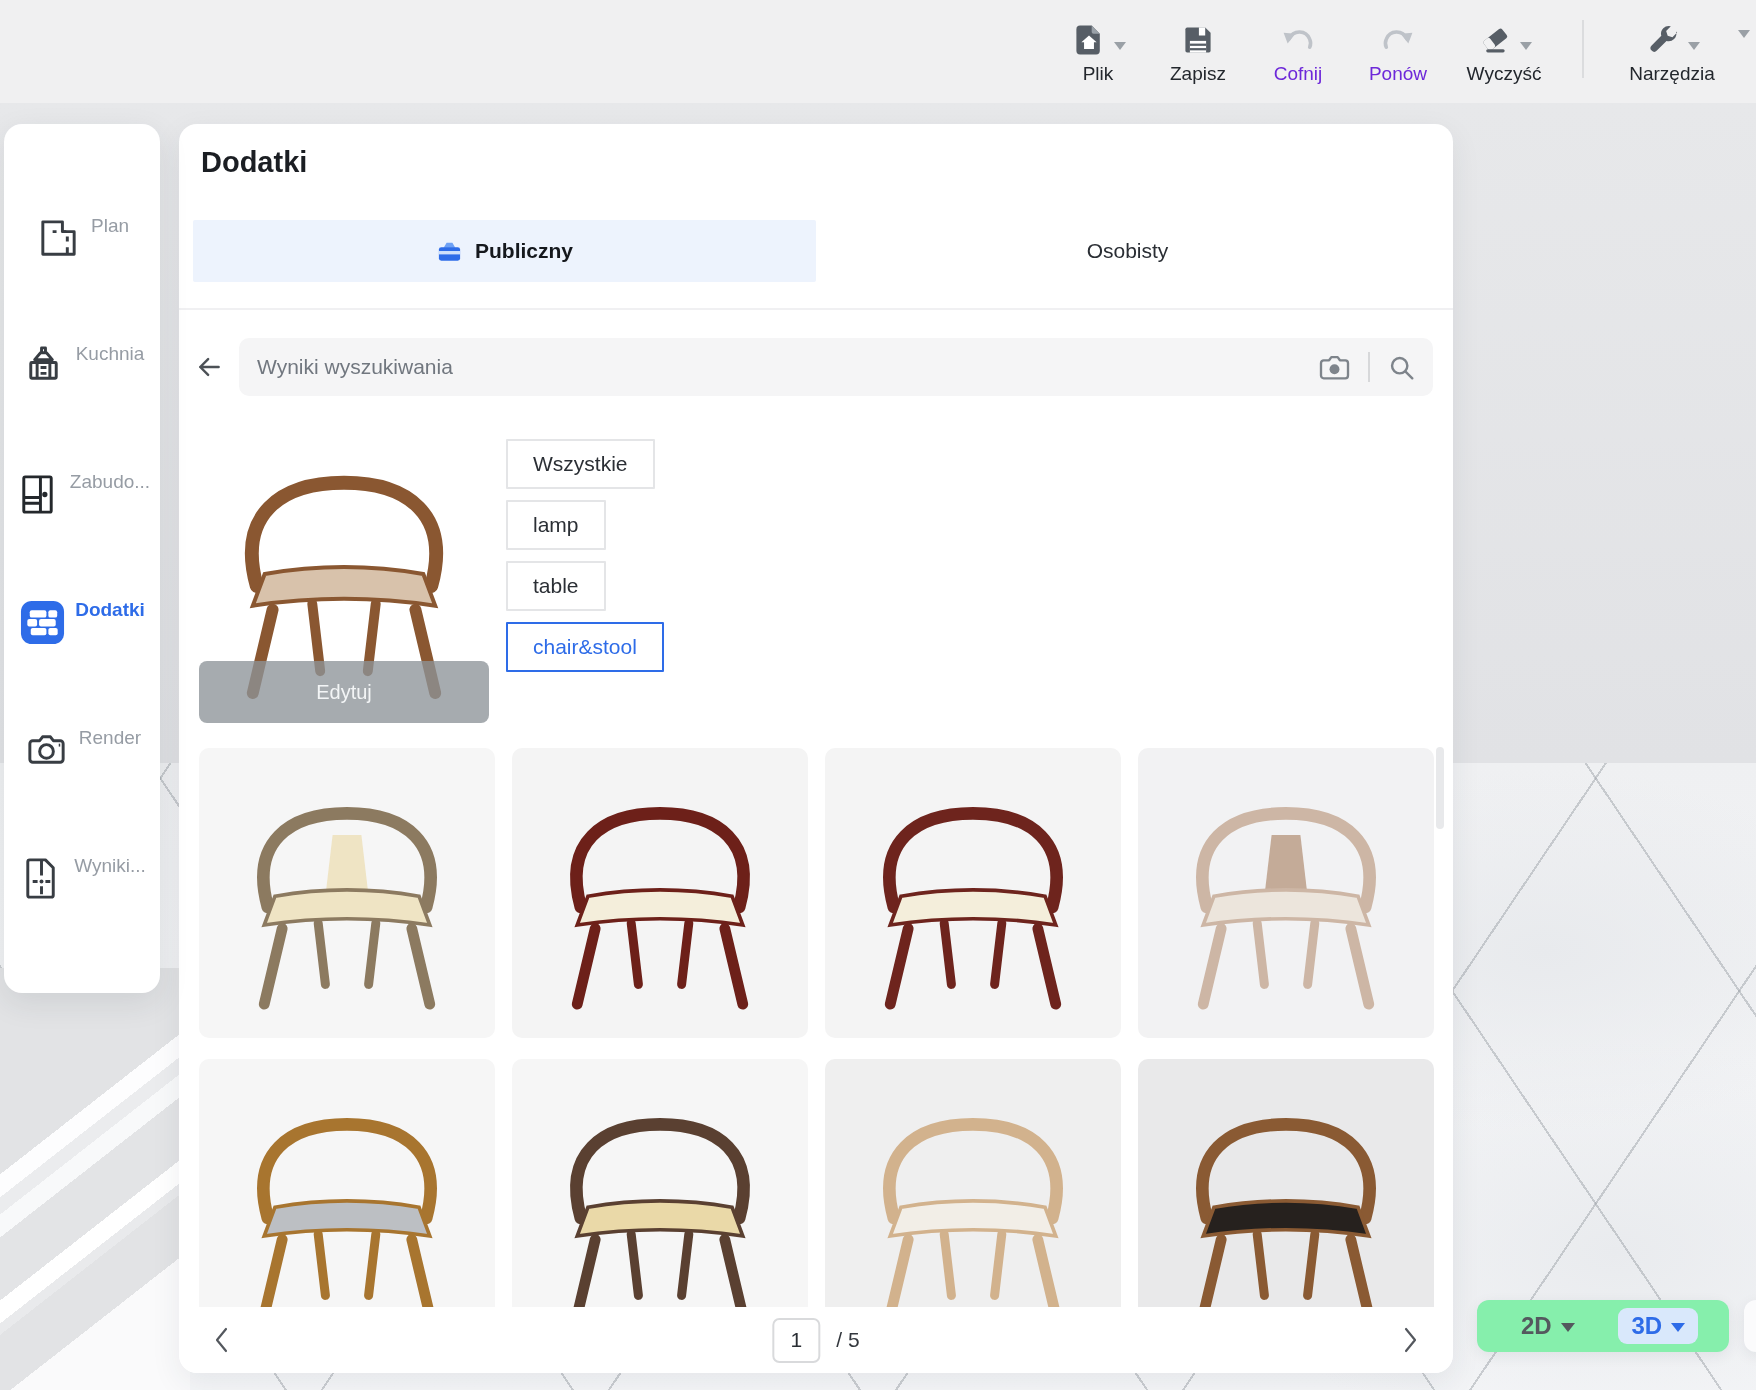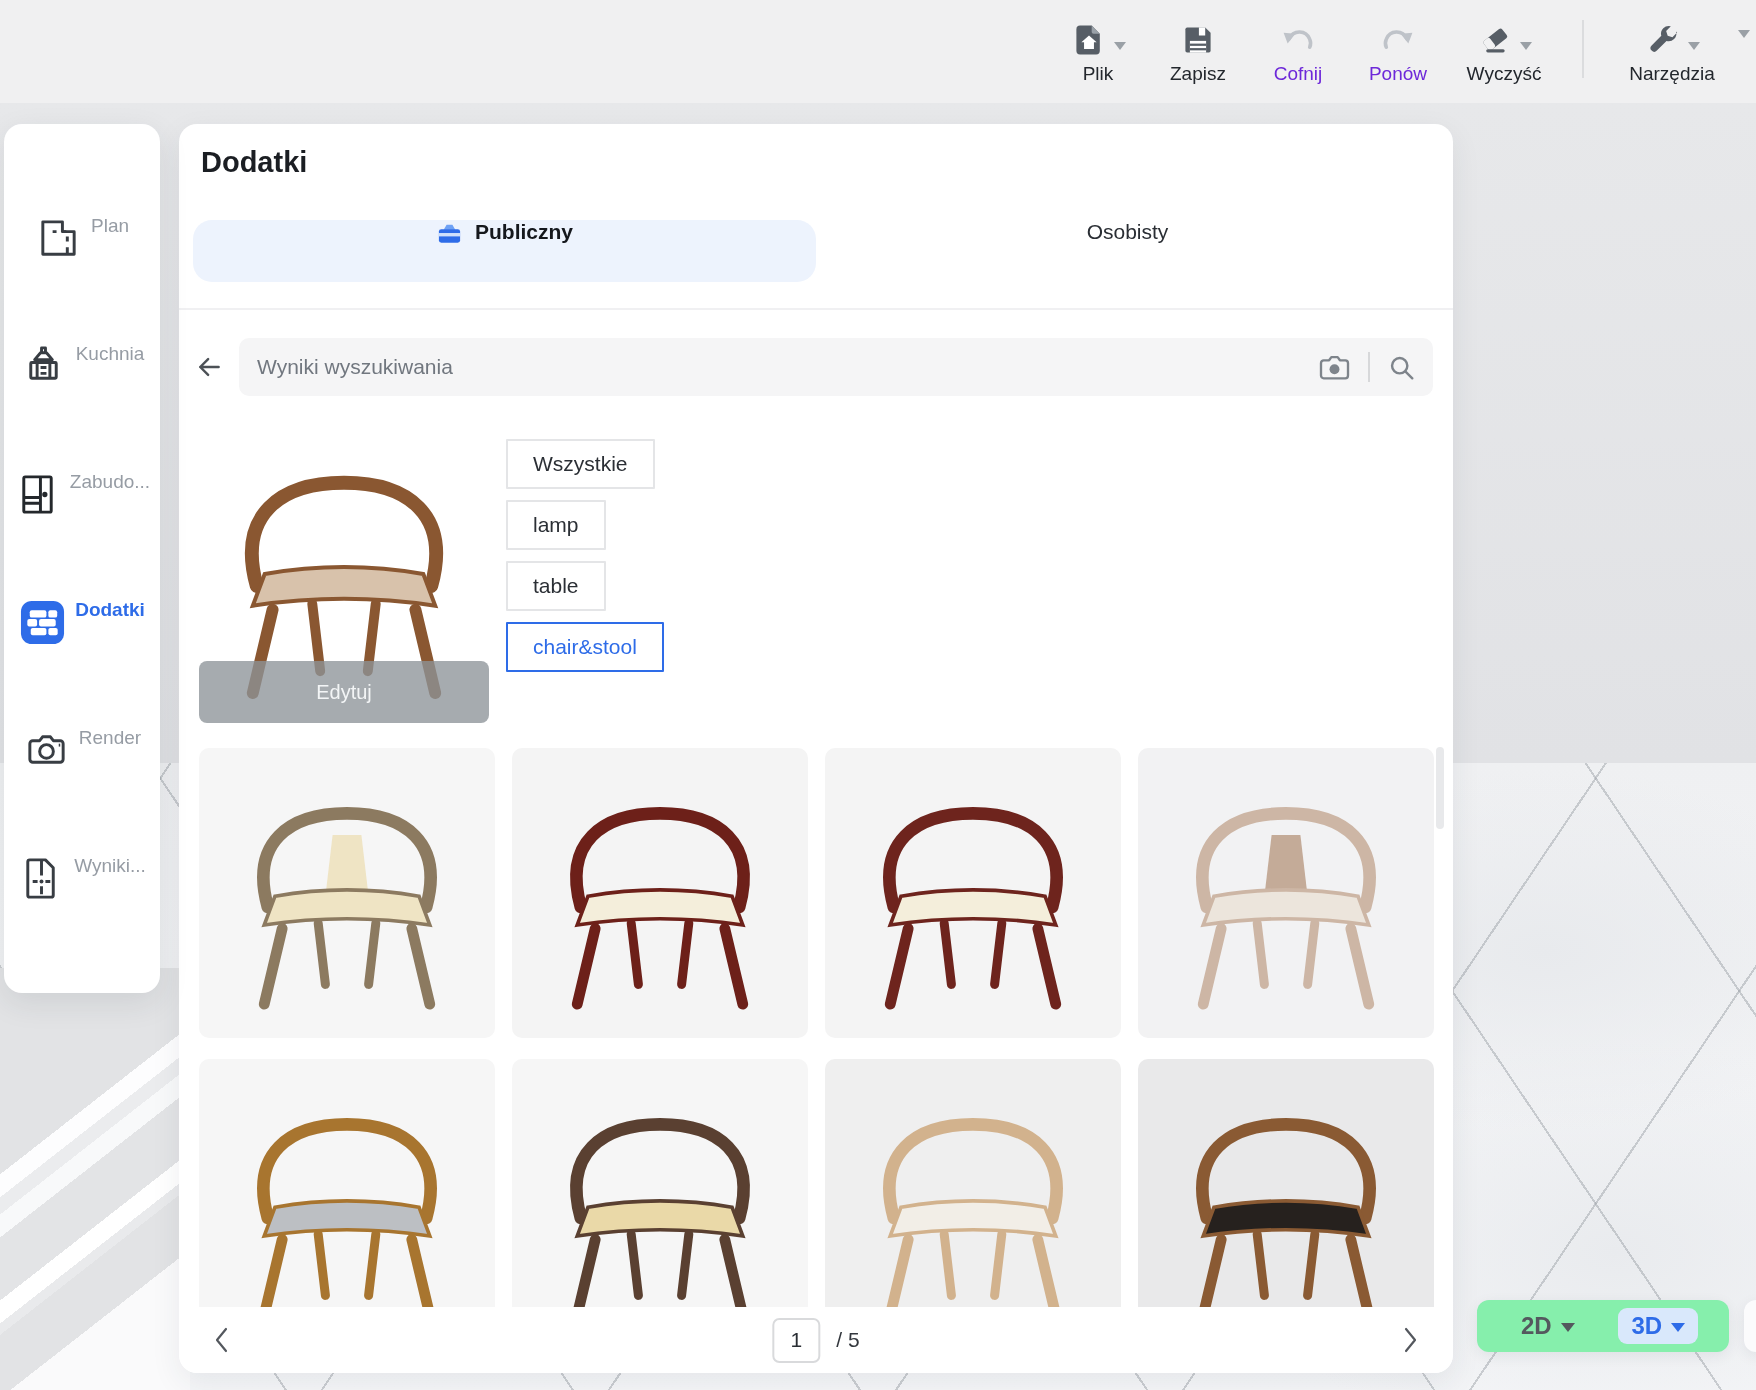--- a/index.html
+++ b/index.html
@@ -48,22 +48,22 @@
     display:flex;flex-direction:column;align-items:center;justify-content:space-evenly;padding:10px 0}
   .side-item{display:flex;align-items:flex-start;gap:9px;cursor:pointer}
   .side-item svg{width:47px;height:47px;display:block}
   .side-item .lbl{font-size:19px;color:#969ca4;white-space:nowrap}
   .side-item.active .lbl{color:var(--accent,#2e6ce8);font-weight:bold}
   
   .panel{position:absolute;left:179px;top:124px;width:1274px;height:1249px;background:#fff;
     border-radius:18px;box-shadow:0 10px 30px rgba(40,50,60,.08);z-index:3;overflow:hidden}
   .panel-title{position:absolute;left:22px;top:22px;font-size:29px;font-weight:bold;color:#1b1e23}
   .tabs{position:absolute;left:14px;right:14px;top:96px;height:62px;display:flex}
-  .tab{flex:1;display:flex;justify-content:center;gap:12px;
-    font-size:21px;color:#2a2e34;border-radius:19px;cursor:pointer}
+  .tab{flex:1;display:flex;align-items:center;justify-content:center;gap:12px;
+    font-size:21px;color:#2a2e34;border-radius:2px;cursor:pointer}
   .tab.active{background:var(--accent-soft,#edf3fd);color:#15181d;font-weight:bold}
   .tab .tab-icon{width:27px;height:27px}
   .hdr-divider{position:absolute;left:0;right:0;top:184px;height:2px;background:#f0f0f2}
   .search-row{position:absolute;left:16px;right:20px;top:214px;height:58px;display:flex;align-items:center;gap:16px}
   .back-btn{cursor:pointer;display:flex;align-items:center}
   .back-btn svg{width:28px;height:28px}
   .search-box{flex:1;height:58px;background:#f5f5f6;border-radius:10px;
     display:flex;align-items:center;padding:0 18px;gap:18px}
   .search-box input{flex:1;border:none;background:transparent;outline:none;
     font-size:21px;color:#a21caf;font-family:"Liberation Sans",sans-serif}

